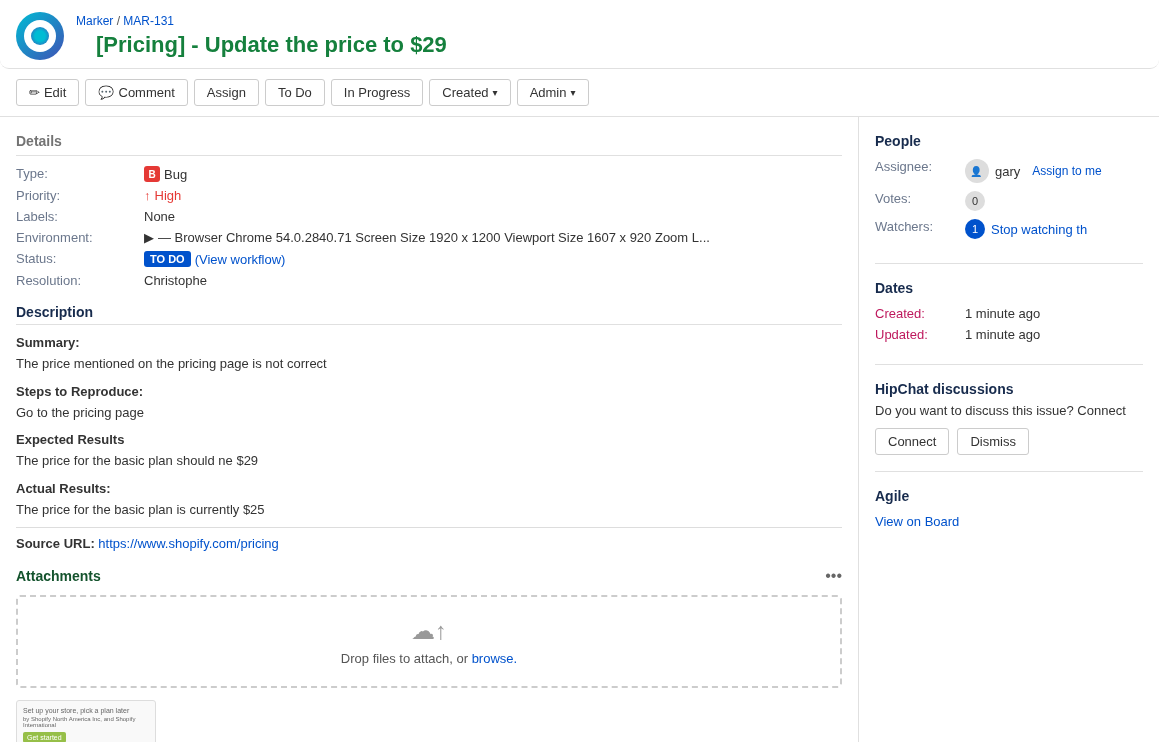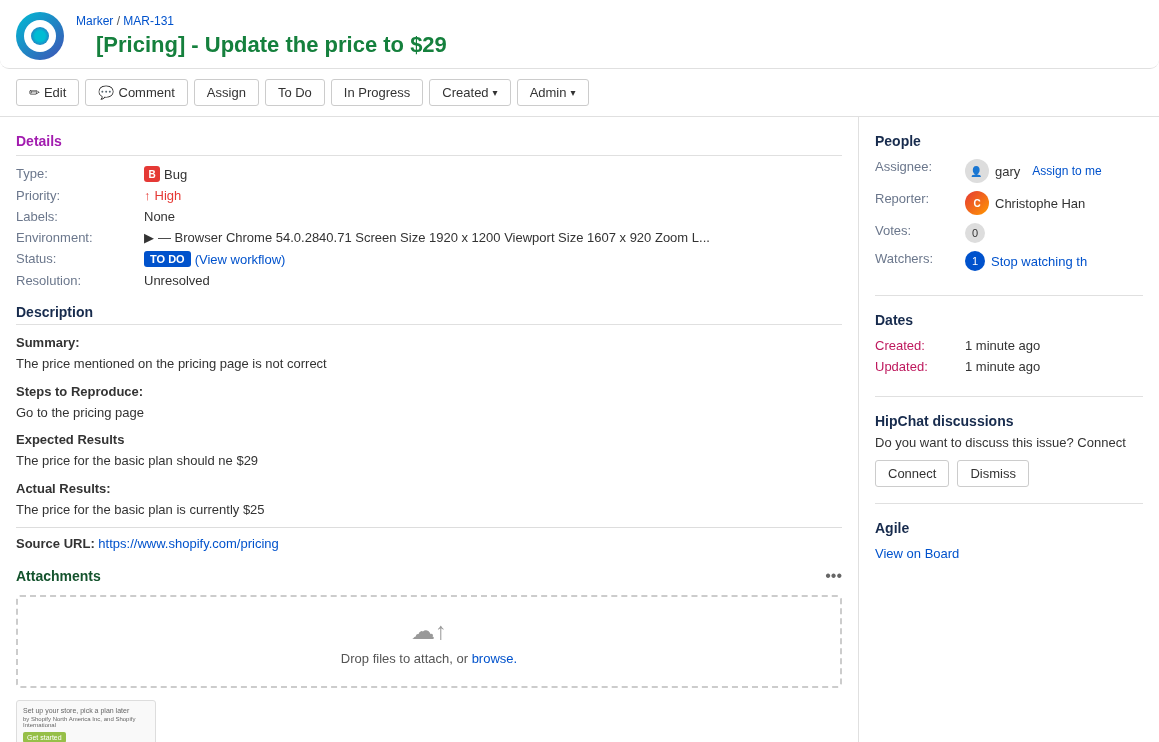--- a/index.html
+++ b/index.html
@@ -18,21 +18,21 @@
     .toolbar { display: flex; align-items: center; gap: 6px; padding: 10px 16px; border-bottom: 1px solid #e0e0e0; }
     .btn { border: 1px solid #ccc; background: #fff; padding: 5px 12px; border-radius: 3px; font-size: 13px; cursor: pointer; color: #333; display: flex; align-items: center; gap: 4px; }
     .btn-dropdown::after { content: " ▾"; font-size: 10px; }
 
     
     .main-layout { display: flex; width: 100%; }
     .content-area { flex: 1; padding: 16px; max-width: 860px; border-right: 1px solid #e0e0e0; }
     .sidebar { width: 300px; padding: 16px; flex-shrink: 0; }
 
     
-    .section-title { font-size: 14px; font-weight: 700; color: #a21caf; margin-bottom: 10px; padding-bottom: 6px; border-bottom: 1px solid #e0e0e0; }
+    .section-title { font-size: 14px; font-weight: 700; color: #737373; margin-bottom: 10px; padding-bottom: 6px; border-bottom: 1px solid #e0e0e0; }
     .details-grid { display: grid; grid-template-columns: 120px 1fr; gap: 6px 8px; margin-bottom: 16px; }
     .detail-label { color: #6b778c; font-size: 13px; }
     .detail-value { color: #333; font-size: 13px; display: flex; align-items: center; gap: 4px; }
     .bug-icon { display: inline-flex; align-items: center; justify-content: center; width: 16px; height: 16px; background: #e53935; border-radius: 3px; color: #fff; font-size: 10px; font-weight: bold; }
     .priority-high { color: #e53935; font-size: 13px; }
     .priority-arrow { color: #e53935; font-weight: bold; }
     .status-badge { background: #0052cc; color: #fff; font-size: 11px; font-weight: bold; padding: 2px 6px; border-radius: 3px; }
     .link-blue { color: #0052cc; text-decoration: none; }
     .resolution-text { color: #333; }
 
@@ -139,21 +139,21 @@
         <span>— Browser Chrome 54.0.2840.71 Screen Size 1920 x 1200 Viewport Size 1607 x 920 Zoom L...</span>
       </span>
 
       <span class="detail-label">Status:</span>
       <span class="detail-value">
         <span class="status-badge">TO DO</span>
         <a href="#" class="link-blue">(View workflow)</a>
       </span>
 
       <span class="detail-label">Resolution:</span>
-      <span class="detail-value resolution-text">Unresolved</span>
+      <span class="detail-value resolution-text">Christophe</span>
     </div>
 
     <div class="description-section">
       <div class="desc-heading">Description</div>
       <div class="desc-sub">Summary:</div>
       <div class="desc-text">The price mentioned on the pricing page is not correct</div>
       <div class="desc-sub">Steps to Reproduce:</div>
       <div class="desc-text">Go to the pricing page</div>
       <div class="desc-sub">Expected Results</div>
       <div class="desc-text">The price for the basic plan should ne $29</div>
@@ -200,27 +200,20 @@
       <div class="sidebar-row">
         <span class="sidebar-label">Assignee:</span>
         <span class="sidebar-value">
           <span class="avatar-circle">👤</span>
           <span>gary</span>
           <br>
           <a href="#" class="assign-to-me">Assign to me</a>
         </span>
       </div>
 
-      <div class="sidebar-row">
-        <span class="sidebar-label">Reporter:</span>
-        <span class="sidebar-value">
-          <span class="avatar-reporter">C</span>
-          <span>Christophe Han</span>
-        </span>
-      </div>
 
       <div class="sidebar-row">
         <span class="sidebar-label">Votes:</span>
         <span class="sidebar-value">
           <span class="votes-badge">0</span>
         </span>
       </div>
 
       <div class="sidebar-row">
         <span class="sidebar-label">Watchers:</span>

